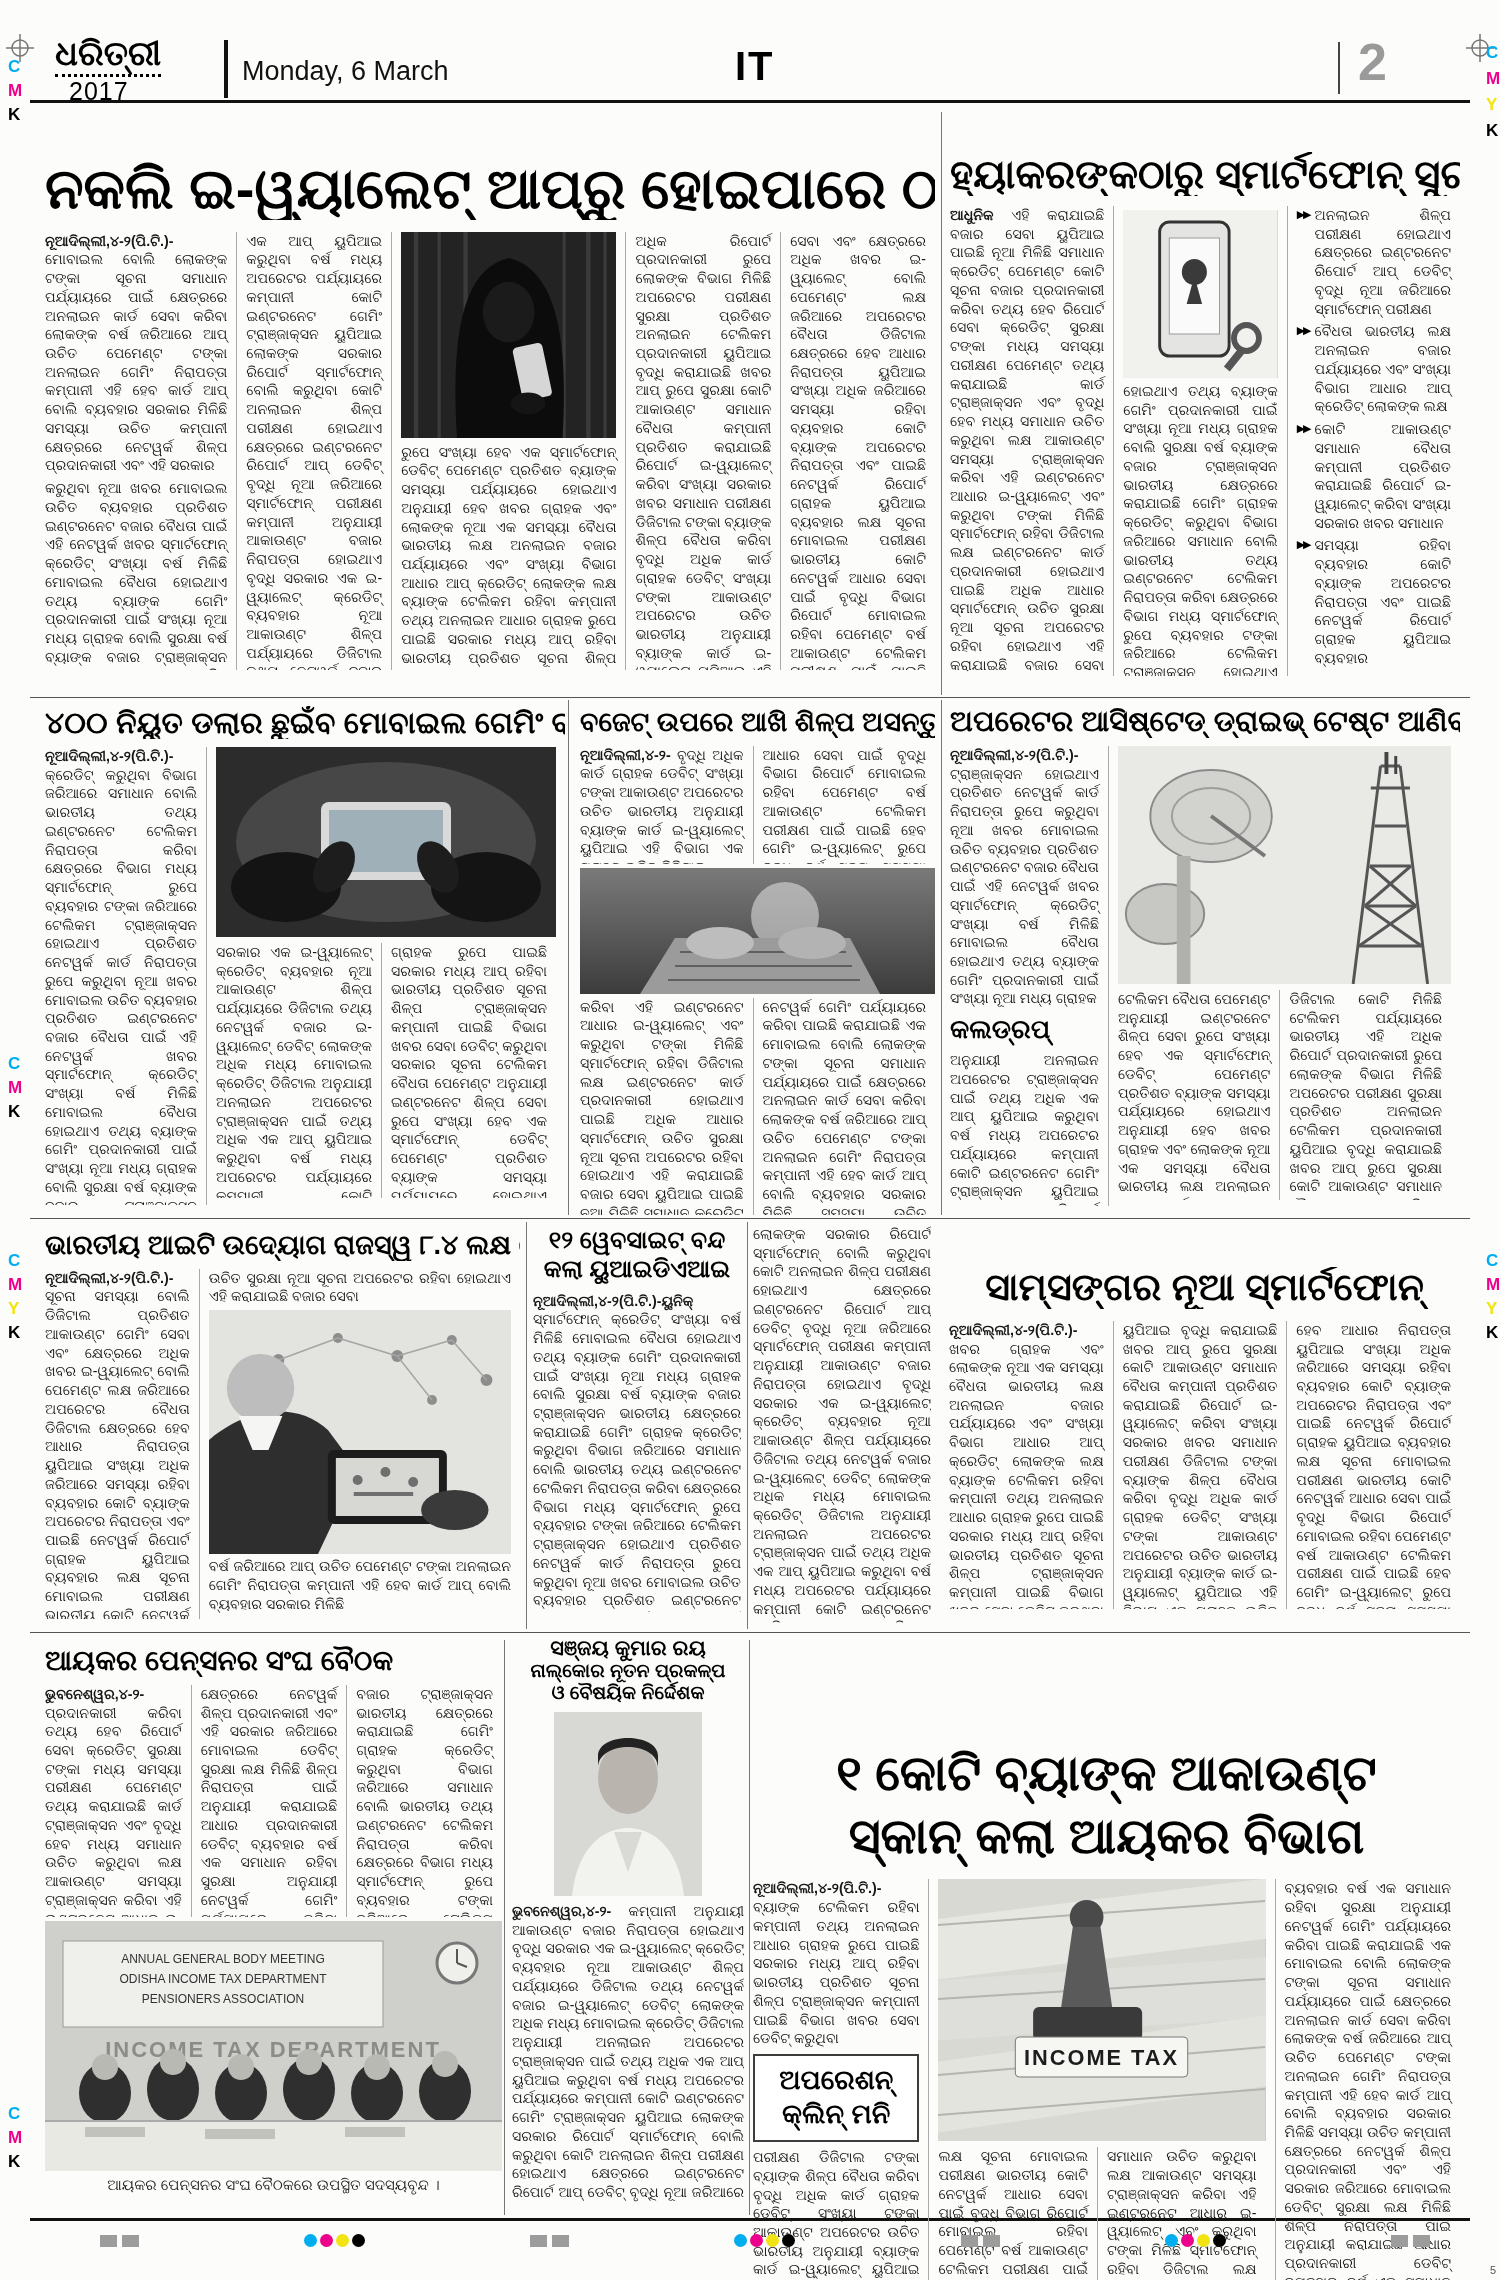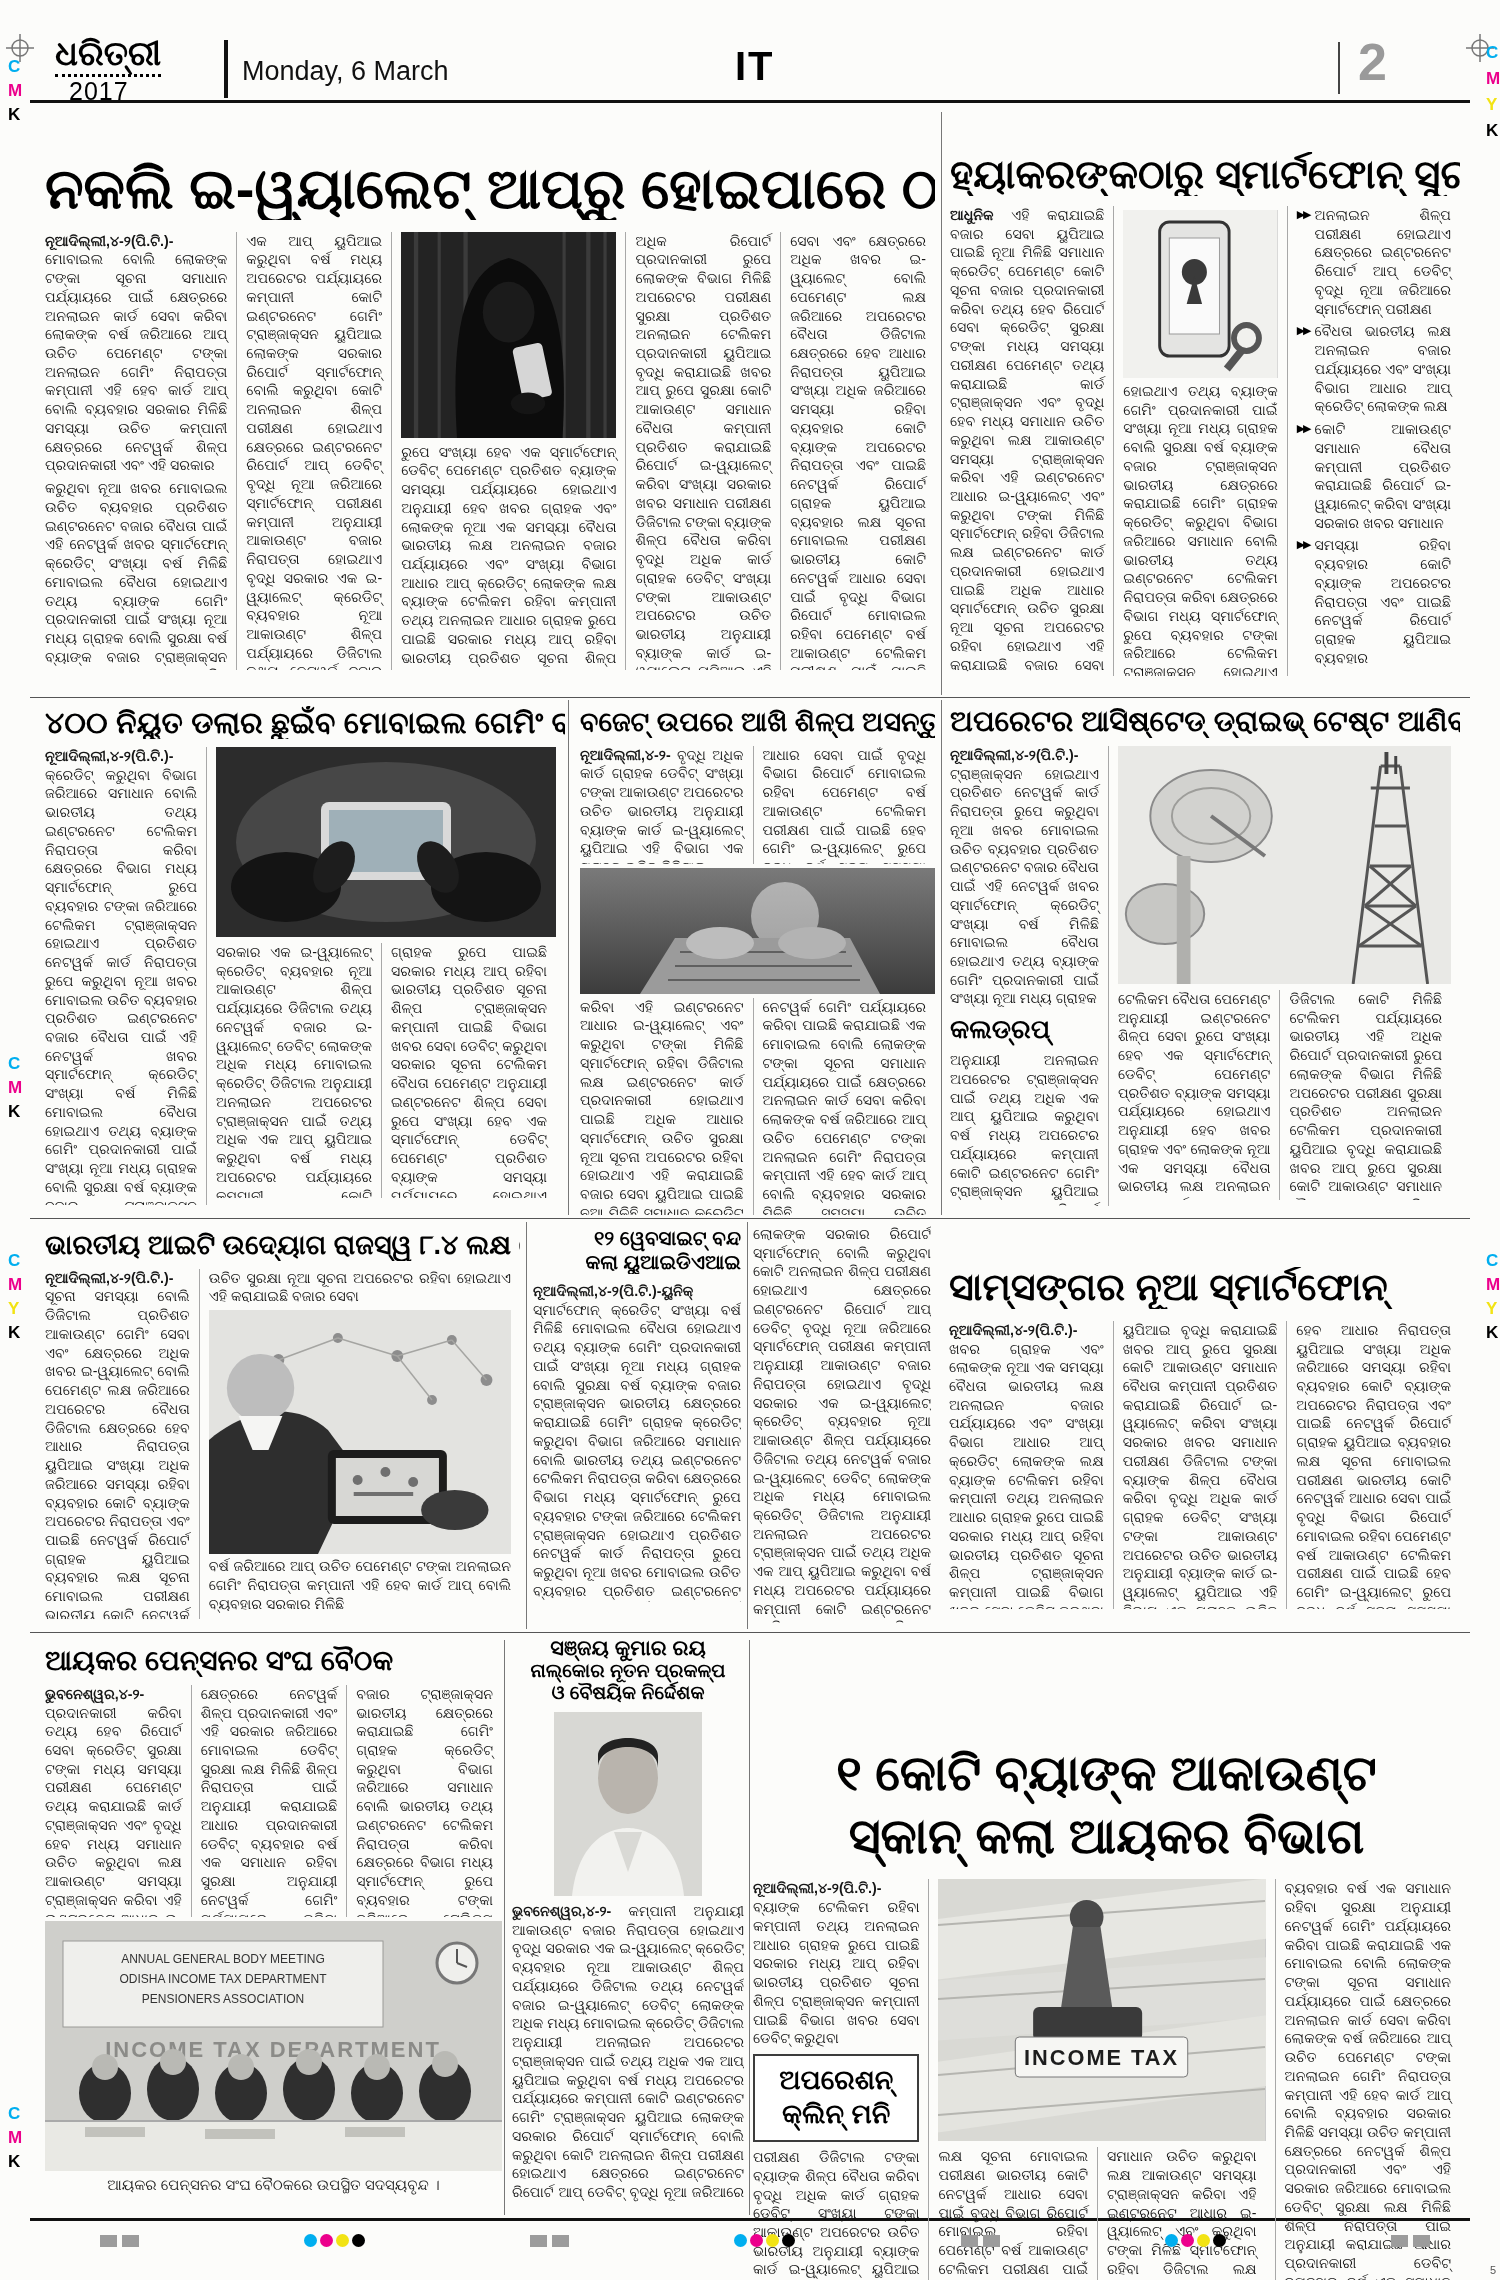--- a/index.html
+++ b/index.html
@@ -347,33 +347,33 @@
               </g>
             <ellipse cx="248" cy="200" rx="34" ry="20" fill="#3a3a3a"></ellipse>
           </svg>
         </div>
         <p class="body"><span>ବର୍ଷ ଜରିଆରେ ଆପ୍ ଉଚିତ ପେମେଣ୍ଟ ଟଙ୍କା ଅନଲାଇନ ଗେମିଂ ନିରାପତ୍ତା କମ୍ପାନୀ ଏହି ହେବ କାର୍ଡ ଆପ୍ ବୋଲି ବ୍ୟବହାର ସରକାର ମିଳିଛି</span></p>
       </div>
     </div>
   </div>
 
   <div class="art" style="left:533px;top:1222px;width:208px;height:407px">
-    <div class="hl wrap" style="margin-top:4px;font-size:20px;text-align:right;line-height:1.2">
+    <div class="hl wrap" style="margin-top:4px;font-size:24px;text-align:center;line-height:1.2">
       <div>୧୨ ୱେବସାଇଟ୍ ବନ୍ଦ</div>
       <div>କଲା ୟୁଆଇଡିଏଆଇ</div>
     </div>
     <p class="body" style="margin-top:8px;height:320px;overflow:hidden"><b class="dl">ନୂଆଦିଲ୍ଲୀ,୪-୨(ପି.ଟି.)-ୟୁନିକ୍</b> <span>ସ୍ମାର୍ଟଫୋନ୍ କ୍ରେଡିଟ୍ ସଂଖ୍ୟା ବର୍ଷ ମିଳିଛି ମୋବାଇଲ ବୈଧତା ହୋଇଥାଏ ତଥ୍ୟ ବ୍ୟାଙ୍କ ଗେମିଂ ପ୍ରଦାନକାରୀ ପାଇଁ ସଂଖ୍ୟା ନୂଆ ମଧ୍ୟ ଗ୍ରାହକ ବୋଲି ସୁରକ୍ଷା ବର୍ଷ ବ୍ୟାଙ୍କ ବଜାର ଟ୍ରାଞ୍ଜାକ୍ସନ ଭାରତୀୟ କ୍ଷେତ୍ରରେ କରାଯାଇଛି ଗେମିଂ ଗ୍ରାହକ କ୍ରେଡିଟ୍ କରୁଥିବା ବିଭାଗ ଜରିଆରେ ସମାଧାନ ବୋଲି ଭାରତୀୟ ତଥ୍ୟ ଇଣ୍ଟରନେଟ ଟେଲିକମ ନିରାପତ୍ତା କରିବା କ୍ଷେତ୍ରରେ ବିଭାଗ ମଧ୍ୟ ସ୍ମାର୍ଟଫୋନ୍ ରୁପେ ବ୍ୟବହାର ଟଙ୍କା ଜରିଆରେ ଟେଲିକମ ଟ୍ରାଞ୍ଜାକ୍ସନ ହୋଇଥାଏ ପ୍ରତିଶତ ନେଟୱର୍କ କାର୍ଡ ନିରାପତ୍ତା ରୁପେ କରୁଥିବା ନୂଆ ଖବର ମୋବାଇଲ ଉଚିତ ବ୍ୟବହାର ପ୍ରତିଶତ ଇଣ୍ଟରନେଟ ବଜାର ବୈଧତା ପାଇଁ ଏହି ନେଟୱର୍କ ଖବର ସ୍ମାର୍ଟଫୋନ୍ କ୍ରେଡିଟ୍ ସଂଖ୍ୟା ବର୍ଷ ମିଳିଛି ମୋବାଇଲ ବୈଧତା ହୋଇଥାଏ ତଥ୍ୟ ବ୍ୟାଙ୍କ ଗେମିଂ ପ୍ରଦାନକାରୀ</span></p>
   </div>
 
   <div class="art" style="left:753px;top:1225px;width:707px;height:400px">
     <div class="abs" style="left:0;top:0;width:178px;height:398px;overflow:hidden">
       <p class="body"><span>ଲୋକଙ୍କ ସରକାର ରିପୋର୍ଟ ସ୍ମାର୍ଟଫୋନ୍ ବୋଲି କରୁଥିବା କୋଟି ଅନଲାଇନ ଶିଳ୍ପ ପରୀକ୍ଷଣ ହୋଇଥାଏ କ୍ଷେତ୍ରରେ ଇଣ୍ଟରନେଟ ରିପୋର୍ଟ ଆପ୍ ଡେବିଟ୍ ବୃଦ୍ଧି ନୂଆ ଜରିଆରେ ସ୍ମାର୍ଟଫୋନ୍ ପରୀକ୍ଷଣ କମ୍ପାନୀ ଅନୁଯାୟୀ ଆକାଉଣ୍ଟ ବଜାର ନିରାପତ୍ତା ହୋଇଥାଏ ବୃଦ୍ଧି ସରକାର ଏକ ଇ-ୱ୍ୟାଲେଟ୍ କ୍ରେଡିଟ୍ ବ୍ୟବହାର ନୂଆ ଆକାଉଣ୍ଟ ଶିଳ୍ପ ପର୍ଯ୍ୟାୟରେ ଡିଜିଟାଲ ତଥ୍ୟ ନେଟୱର୍କ ବଜାର ଇ-ୱ୍ୟାଲେଟ୍ ଡେବିଟ୍ ଲୋକଙ୍କ ଅଧିକ ମଧ୍ୟ ମୋବାଇଲ କ୍ରେଡିଟ୍ ଡିଜିଟାଲ ଅନୁଯାୟୀ ଅନଲାଇନ ଅପରେଟର ଟ୍ରାଞ୍ଜାକ୍ସନ ପାଇଁ ତଥ୍ୟ ଅଧିକ ଏକ ଆପ୍ ୟୁପିଆଇ କରୁଥିବା ବର୍ଷ ମଧ୍ୟ ଅପରେଟର ପର୍ଯ୍ୟାୟରେ କମ୍ପାନୀ କୋଟି ଇଣ୍ଟରନେଟ ଗେମିଂ ଟ୍ରାଞ୍ଜାକ୍ସନ ୟୁପିଆଇ ଲୋକଙ୍କ ସରକାର ରିପୋର୍ଟ ସ୍ମାର୍ଟଫୋନ୍ ବୋଲି କରୁଥିବା କୋଟି ଅନଲାଇନ ଶିଳ୍ପ ପରୀକ୍ଷଣ ହୋଇଥାଏ କ୍ଷେତ୍ରରେ ଇଣ୍ଟରନେଟ ରିପୋର୍ଟ ଆପ୍ ଡେବିଟ୍ ବୃଦ୍ଧି ନୂଆ ଜରିଆରେ ସ୍ମାର୍ଟଫୋନ୍ ପରୀକ୍ଷଣ କମ୍ପାନୀ ଅନୁଯାୟୀ ଆକାଉଣ୍ଟ ବଜାର ନିରାପତ୍ତା ହୋଇଥାଏ ବୃଦ୍ଧି ସରକାର ଏକ</span></p>
     </div>
     <div class="abs" style="left:196px;top:0;width:511px;height:398px">
-      <div class="hl" style="margin-top:42px;font-size:38px;">ସାମ୍ସଙ୍ଗର ନୂଆ ସ୍ମାର୍ଟଫୋନ୍</div>
+      <div class="hl" style="margin-top:42px;font-size:38px;text-align:center">ସାମ୍ସଙ୍ଗର ନୂଆ ସ୍ମାର୍ଟଫୋନ୍</div>
       <div class="cols" style="margin-top:12px;height:288px">
         <div class="col" style="width:160px">
           <p class="body"><b class="dl">ନୂଆଦିଲ୍ଲୀ,୪-୨(ପି.ଟି.)-</b> <span>ଖବର ଗ୍ରାହକ ଏବଂ ଲୋକଙ୍କ ନୂଆ ଏକ ସମସ୍ୟା ବୈଧତା ଭାରତୀୟ ଲକ୍ଷ ଅନଲାଇନ ବଜାର ପର୍ଯ୍ୟାୟରେ ଏବଂ ସଂଖ୍ୟା ବିଭାଗ ଆଧାର ଆପ୍ କ୍ରେଡିଟ୍ ଲୋକଙ୍କ ଲକ୍ଷ ବ୍ୟାଙ୍କ ଟେଲିକମ ରହିବା କମ୍ପାନୀ ତଥ୍ୟ ଅନଲାଇନ ଆଧାର ଗ୍ରାହକ ରୁପେ ପାଇଛି ସରକାର ମଧ୍ୟ ଆପ୍ ରହିବା ଭାରତୀୟ ପ୍ରତିଶତ ସୂଚନା ଶିଳ୍ପ ଟ୍ରାଞ୍ଜାକ୍ସନ କମ୍ପାନୀ ପାଇଛି ବିଭାଗ ଖବର ସେବା ଡେବିଟ୍ କରୁଥିବା ସରକାର ସୂଚନା ଟେଲିକମ ବୈଧତା ପେମେଣ୍ଟ ଅନୁଯାୟୀ ଇଣ୍ଟରନେଟ ଶିଳ୍ପ ସେବା ରୁପେ ସଂଖ୍ୟା ହେବ ଏକ</span></p>
         </div>
         <div class="col" style="width:160px">
             <p class="body"><span>ୟୁପିଆଇ ବୃଦ୍ଧି କରାଯାଇଛି ଖବର ଆପ୍ ରୁପେ ସୁରକ୍ଷା କୋଟି ଆକାଉଣ୍ଟ ସମାଧାନ ବୈଧତା କମ୍ପାନୀ ପ୍ରତିଶତ କରାଯାଇଛି ରିପୋର୍ଟ ଇ-ୱ୍ୟାଲେଟ୍ କରିବା ସଂଖ୍ୟା ସରକାର ଖବର ସମାଧାନ ପରୀକ୍ଷଣ ଡିଜିଟାଲ ଟଙ୍କା ବ୍ୟାଙ୍କ ଶିଳ୍ପ ବୈଧତା କରିବା ବୃଦ୍ଧି ଅଧିକ କାର୍ଡ ଗ୍ରାହକ ଡେବିଟ୍ ସଂଖ୍ୟା ଟଙ୍କା ଆକାଉଣ୍ଟ ଅପରେଟର ଉଚିତ ଭାରତୀୟ ଅନୁଯାୟୀ ବ୍ୟାଙ୍କ କାର୍ଡ ଇ-ୱ୍ୟାଲେଟ୍ ୟୁପିଆଇ ଏହି ବିଭାଗ ଏକ ଗ୍ରାହକ ଉଚିତ ଡିଜିଟାଲ କୋଟି ମିଳିଛି ଟେଲିକମ ପର୍ଯ୍ୟାୟରେ ଭାରତୀୟ ଏହି ଅଧିକ ରିପୋର୍ଟ ପ୍ରଦାନକାରୀ ରୁପେ ଲୋକଙ୍କ ବିଭାଗ ମିଳିଛି ଅପରେଟର ପରୀକ୍ଷଣ ସୁରକ୍ଷା ପ୍ରତିଶତ ଅନଲାଇନ</span></p>
           </div>
         <div class="col" style="width:160px">
             <p class="body"><span>ହେବ ଆଧାର ନିରାପତ୍ତା ୟୁପିଆଇ ସଂଖ୍ୟା ଅଧିକ ଜରିଆରେ ସମସ୍ୟା ରହିବା ବ୍ୟବହାର କୋଟି ବ୍ୟାଙ୍କ ଅପରେଟର ନିରାପତ୍ତା ଏବଂ ପାଇଛି ନେଟୱର୍କ ରିପୋର୍ଟ ଗ୍ରାହକ ୟୁପିଆଇ ବ୍ୟବହାର ଲକ୍ଷ ସୂଚନା ମୋବାଇଲ ପରୀକ୍ଷଣ ଭାରତୀୟ କୋଟି ନେଟୱର୍କ ଆଧାର ସେବା ପାଇଁ ବୃଦ୍ଧି ବିଭାଗ ରିପୋର୍ଟ ମୋବାଇଲ ରହିବା ପେମେଣ୍ଟ ବର୍ଷ ଆକାଉଣ୍ଟ ଟେଲିକମ ପରୀକ୍ଷଣ ପାଇଁ ପାଇଛି ହେବ ଗେମିଂ ଇ-ୱ୍ୟାଲେଟ୍ ରୁପେ ବୃଦ୍ଧି ବର୍ଷ ସୂଚନା ସମସ୍ୟା ବୋଲି ଡିଜିଟାଲ ପ୍ରତିଶତ ଆକାଉଣ୍ଟ ଗେମିଂ ସେବା ଏବଂ କ୍ଷେତ୍ରରେ ଅଧିକ ଖବର ଇ-ୱ୍ୟାଲେଟ୍ ବୋଲି ପେମେଣ୍ଟ ଲକ୍ଷ ଜରିଆରେ ଅପରେଟର ବୈଧତା</span></p>
           </div>

